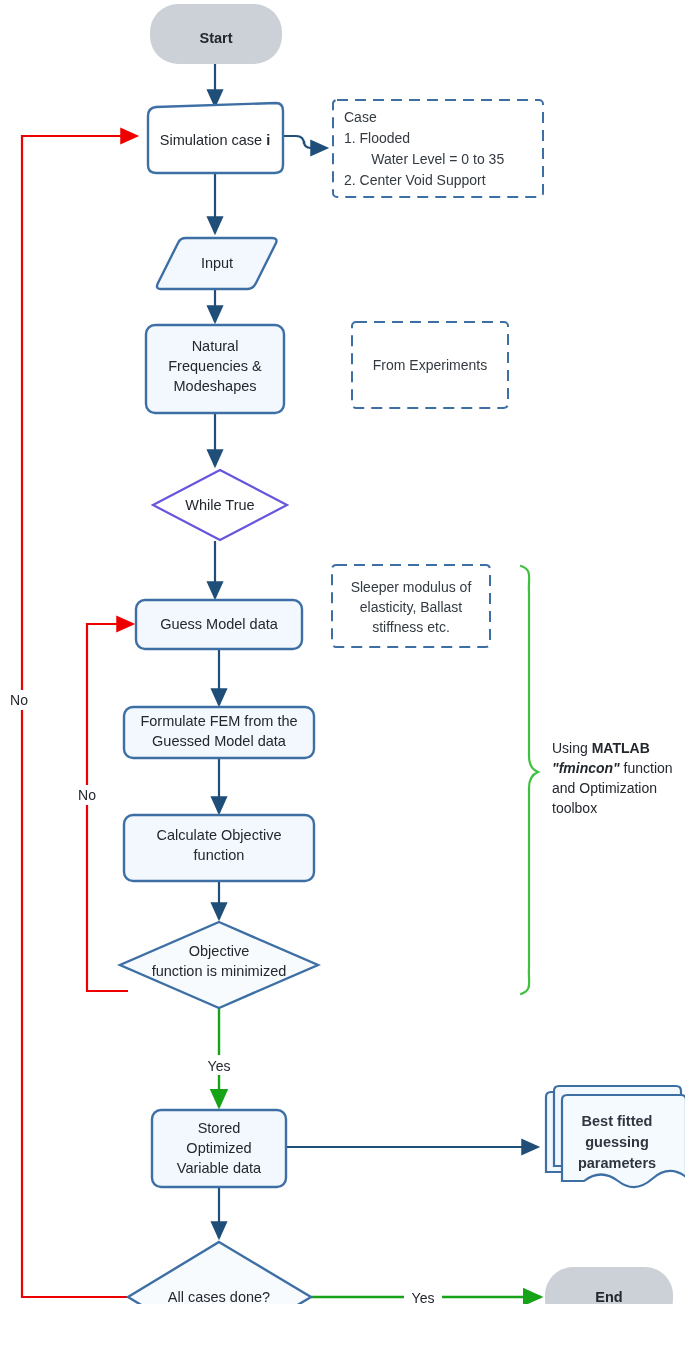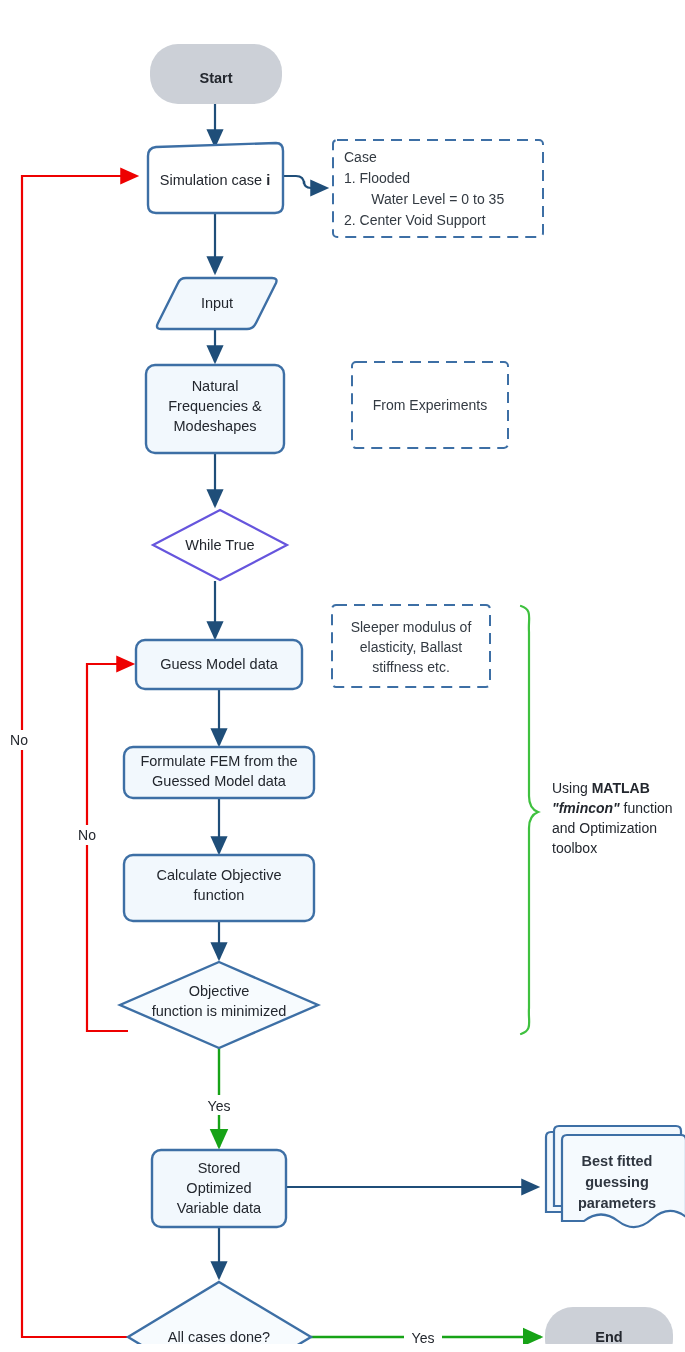--- a/index.html
+++ b/index.html
@@ -9,21 +9,20 @@
   }
   body {
     font-family: "Liberation Sans", sans-serif;
   }
   #canvas {
     position: relative;
     width: 685px;
     height: 1304px;
     background: #ffffff;
     overflow: hidden;
-    margin-top: 40px;
   }
   svg#flow {
     position: absolute;
     top: 0;
     left: 0;
     width: 685px;
     height: 1352px;
   }
   .node-text {
     font-family: "Liberation Sans", sans-serif;

